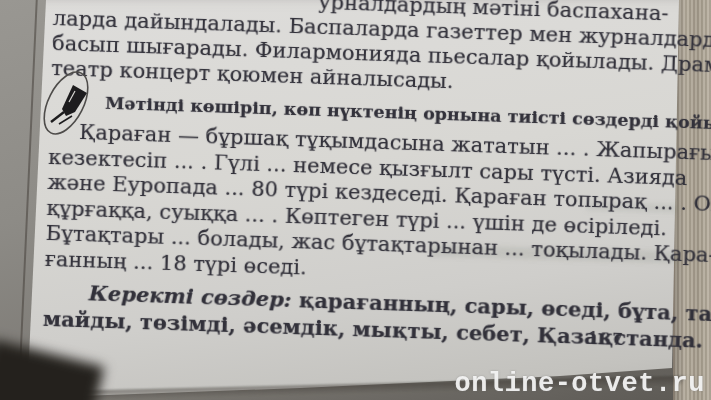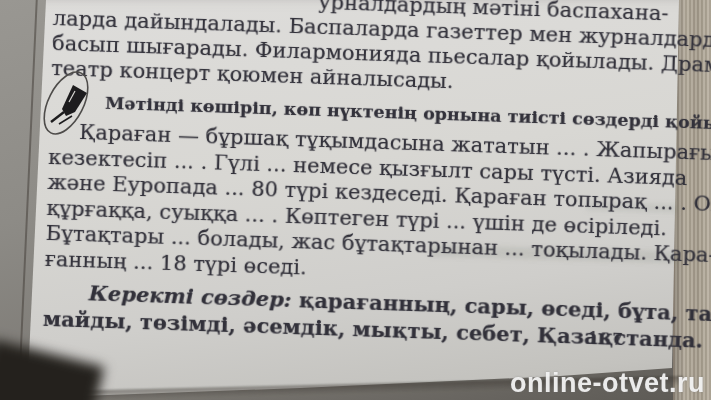--- a/index.html
+++ b/index.html
@@ -67,21 +67,21 @@
   .keywords{margin-top:6px;font-weight:bold;}
   .kline1{padding-left:45px;width:563px;height:27px;line-height:27px;text-align:justify;text-align-last:justify;white-space:nowrap;}
   .kline2{width:608px;height:27px;line-height:27px;white-space:nowrap;}
   .klabel{font-style:italic;}
   .pagenum{position:absolute;left:545px;top:352px;font-size:17.5px;letter-spacing:1px;}
 
   .exercise-icon{position:absolute;left:28px;top:64px;z-index:3;}
 
   .watermark{
     position:absolute;right:6px;bottom:1px;z-index:5;
-    font-family:Liberation Sans, sans-serif;
+    font-family:Liberation Mono, monospace;
     font-weight:bold;font-size:27px;letter-spacing:.5px;
     color:rgba(246,246,246,.92);
     text-shadow:0 0 2px rgba(120,120,120,.5);
   }
 </style>
 </head>
 <body>
 
 <div class="scene">
 

